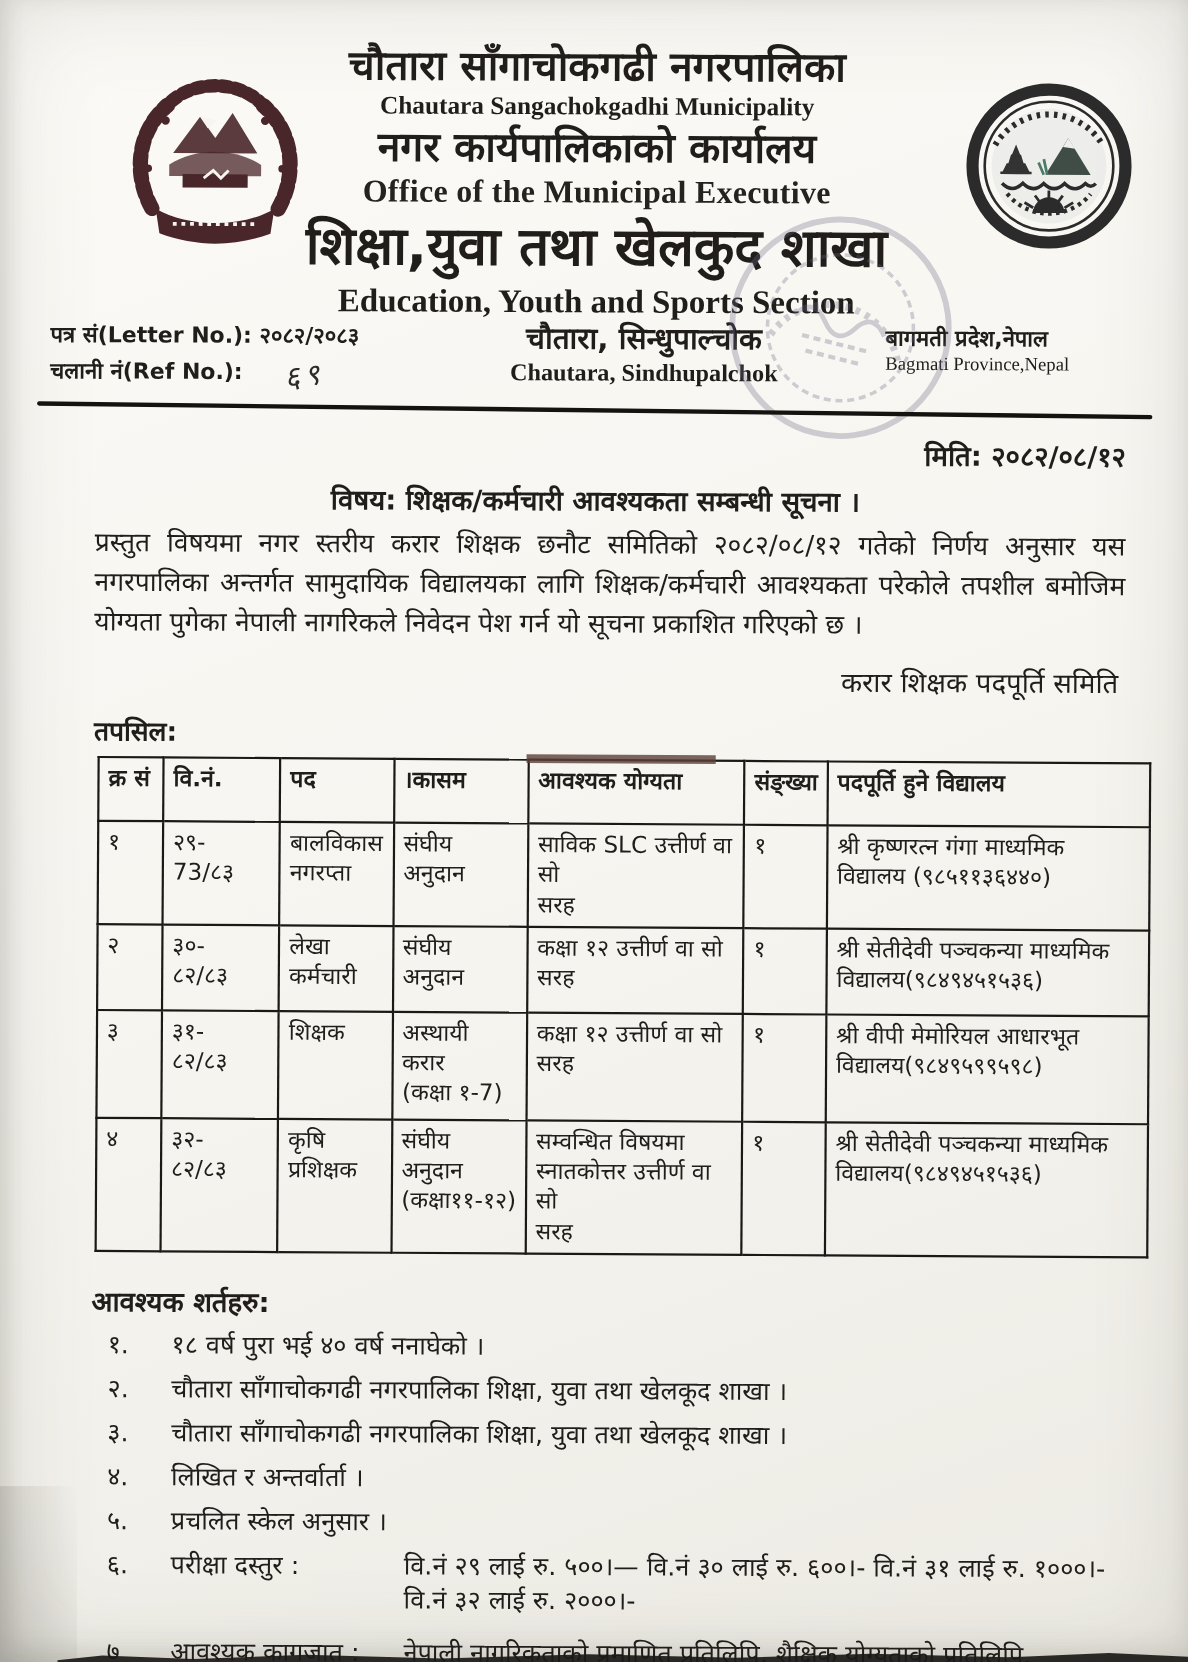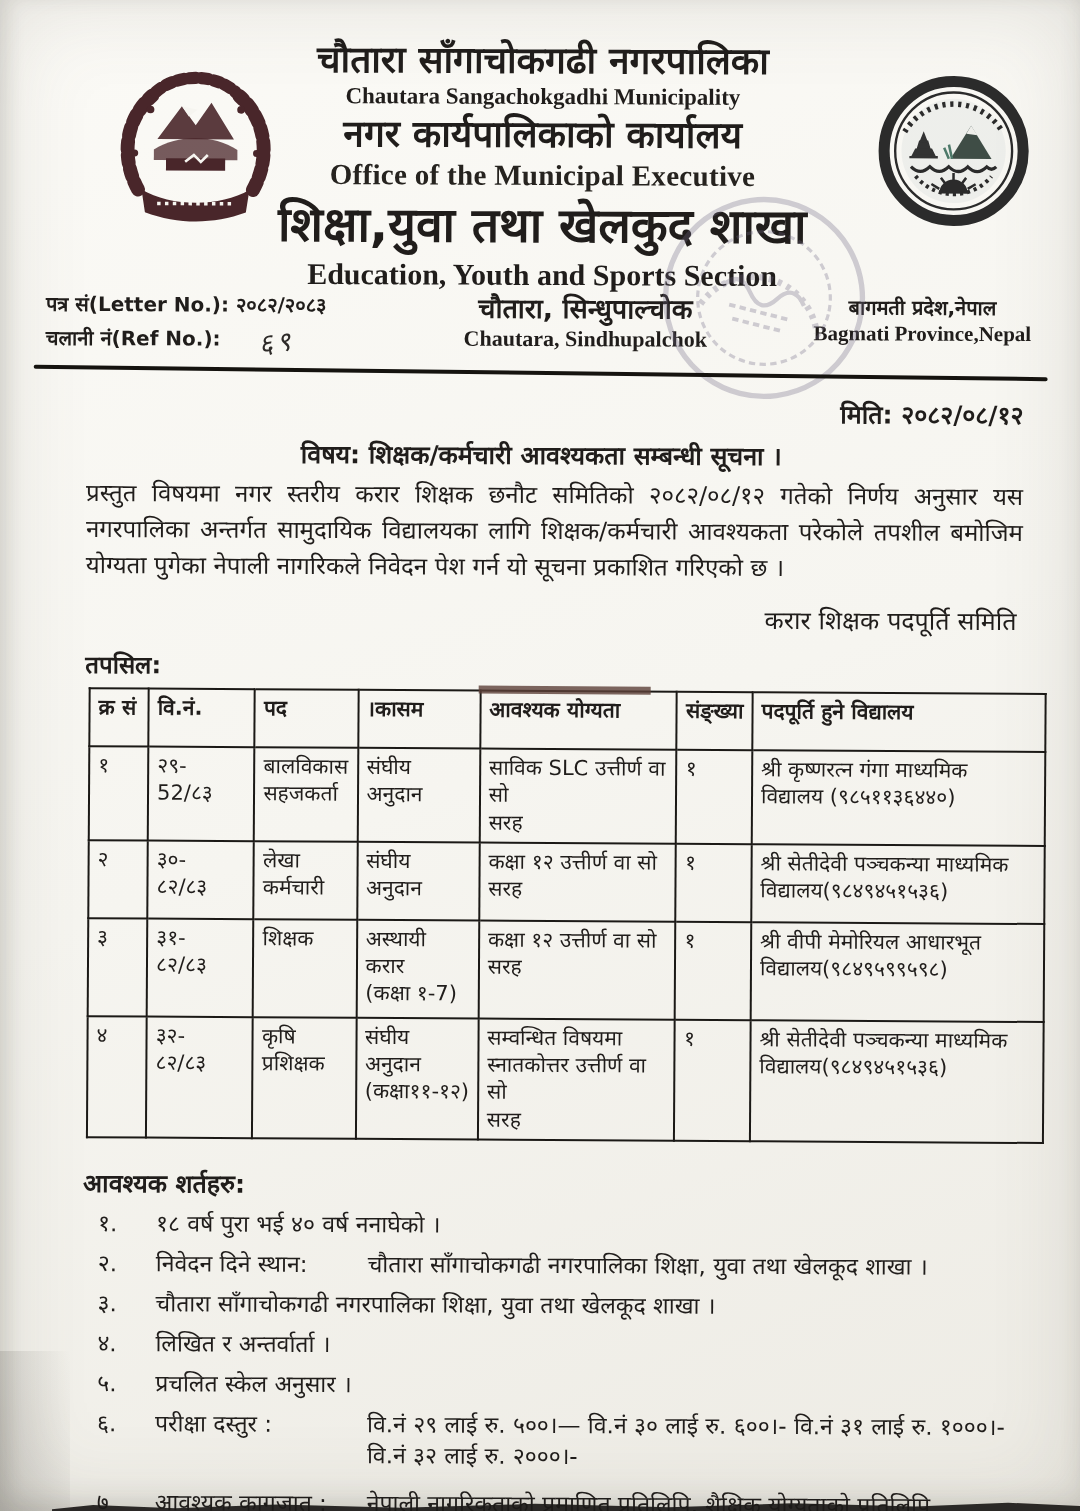--- a/index.html
+++ b/index.html
@@ -20,23 +20,23 @@
   .h-office-en{font-size:29px;font-weight:bold;color:#26231f;margin-top:3px;letter-spacing:.3px;}
   .h-section-np{font-size:48px;font-weight:bold;margin-top:8px;}
   .h-section-en{font-size:30px;font-weight:bold;margin-top:5px;}
   .info-row{display:flex;align-items:flex-start;margin:2px 42px 0 44px;}
   .info-left{width:320px;font-size:20px;font-weight:bold;line-height:1.35;}
   .handwrite{display:inline-block;font-size:27px;font-weight:normal;font-style:italic;color:#2e2b29;
     transform:rotate(-7deg) translateY(6px);margin-left:30px;letter-spacing:4px;}
   .info-center{flex:1;text-align:center;line-height:1.2;}
   .place-np{font-size:27px;font-weight:bold;}
   .place-en{font-size:22px;font-weight:bold;}
-  .info-right{width:235px;text-align:center;line-height:1.3;}
+  .info-right{width:235px;text-align:left;line-height:1.3;}
   .prov-np{font-size:20px;font-weight:bold;}
-  .prov-en{font-size:21px;font-weight:bold;}
+  .prov-en{font-size:17px;font-weight:normal;}
   .divider{height:4px;background:#15130f;margin:14px 34px 0 32px;transform:rotate(.45deg);border-radius:2px;}
   .date-line{text-align:right;margin:20px 58px 0 0;font-size:25px;font-weight:bold;}
   .subject{text-align:center;margin-top:8px;font-size:25px;font-weight:600;}
   .body-par{margin:6px 58px 0 85px;font-size:24px;line-height:1.5;text-align:justify;}
   .committee{text-align:right;margin:16px 64px 0 0;font-size:25px;}
   .tapasil{margin:14px 0 0 85px;font-size:24px;font-weight:bold;}
   
   table.main{border-collapse:collapse;margin:8px 0 0 88px;width:958px;font-size:21px;line-height:1.3;
     transform:rotate(.1deg);}
   table.main th,table.main td{border:2.5px solid #1b1916;padding:5px 8px;vertical-align:top;text-align:left;font-weight:normal;}
@@ -171,23 +171,23 @@
         <th>वि.नं.</th>
         <th>पद</th>
         <th>।कासम</th>
         <th><span class="smudge"></span><span>आवश्यक योग्यता</span></th>
         <th>संङ्ख्या</th>
         <th>पदपूर्ति हुने विद्यालय</th>
       </tr>
       <tr class="rh1">
         <td class="pre">१</td>
         <td class="pre">२९-
-52/८३</td>
+73/८३</td>
         <td class="pre">बालविकास
-सहजकर्ता</td>
+नगरप्ता</td>
         <td class="pre">संघीय अनुदान</td>
         <td class="pre">साविक SLC उत्तीर्ण वा सो
 सरह</td>
         <td class="pre">१</td>
         <td class="pre">श्री कृष्णरत्न गंगा माध्यमिक
 विद्यालय (९८५११३६४४०)</td>
       </tr>
       <tr class="rh2">
         <td class="pre">२</td>
         <td class="pre">३०-
@@ -233,21 +233,20 @@
       </table>
 
     <div class="cond-title">आवश्यक शर्तहरु:</div>
 
     <div class="cond">
       <span class="no">१.</span>
       <span class="val pre">१८ वर्ष पुरा भई ४० वर्ष ननाघेको ।</span>
     </div>
     <div class="cond">
       <span class="no">२.</span>
-      <span class="lab">निवेदन दिने स्थान:</span>
       <span class="val pre">चौतारा साँगाचोकगढी नगरपालिका  शिक्षा, युवा तथा खेलकूद शाखा ।</span>
     </div>
     <div class="cond">
       <span class="no">३.</span>
       <span class="val pre">चौतारा साँगाचोकगढी नगरपालिका  शिक्षा, युवा तथा खेलकूद शाखा ।</span>
     </div>
     <div class="cond">
       <span class="no">४.</span>
       <span class="val pre">लिखित र अन्तर्वार्ता ।</span>
     </div>

